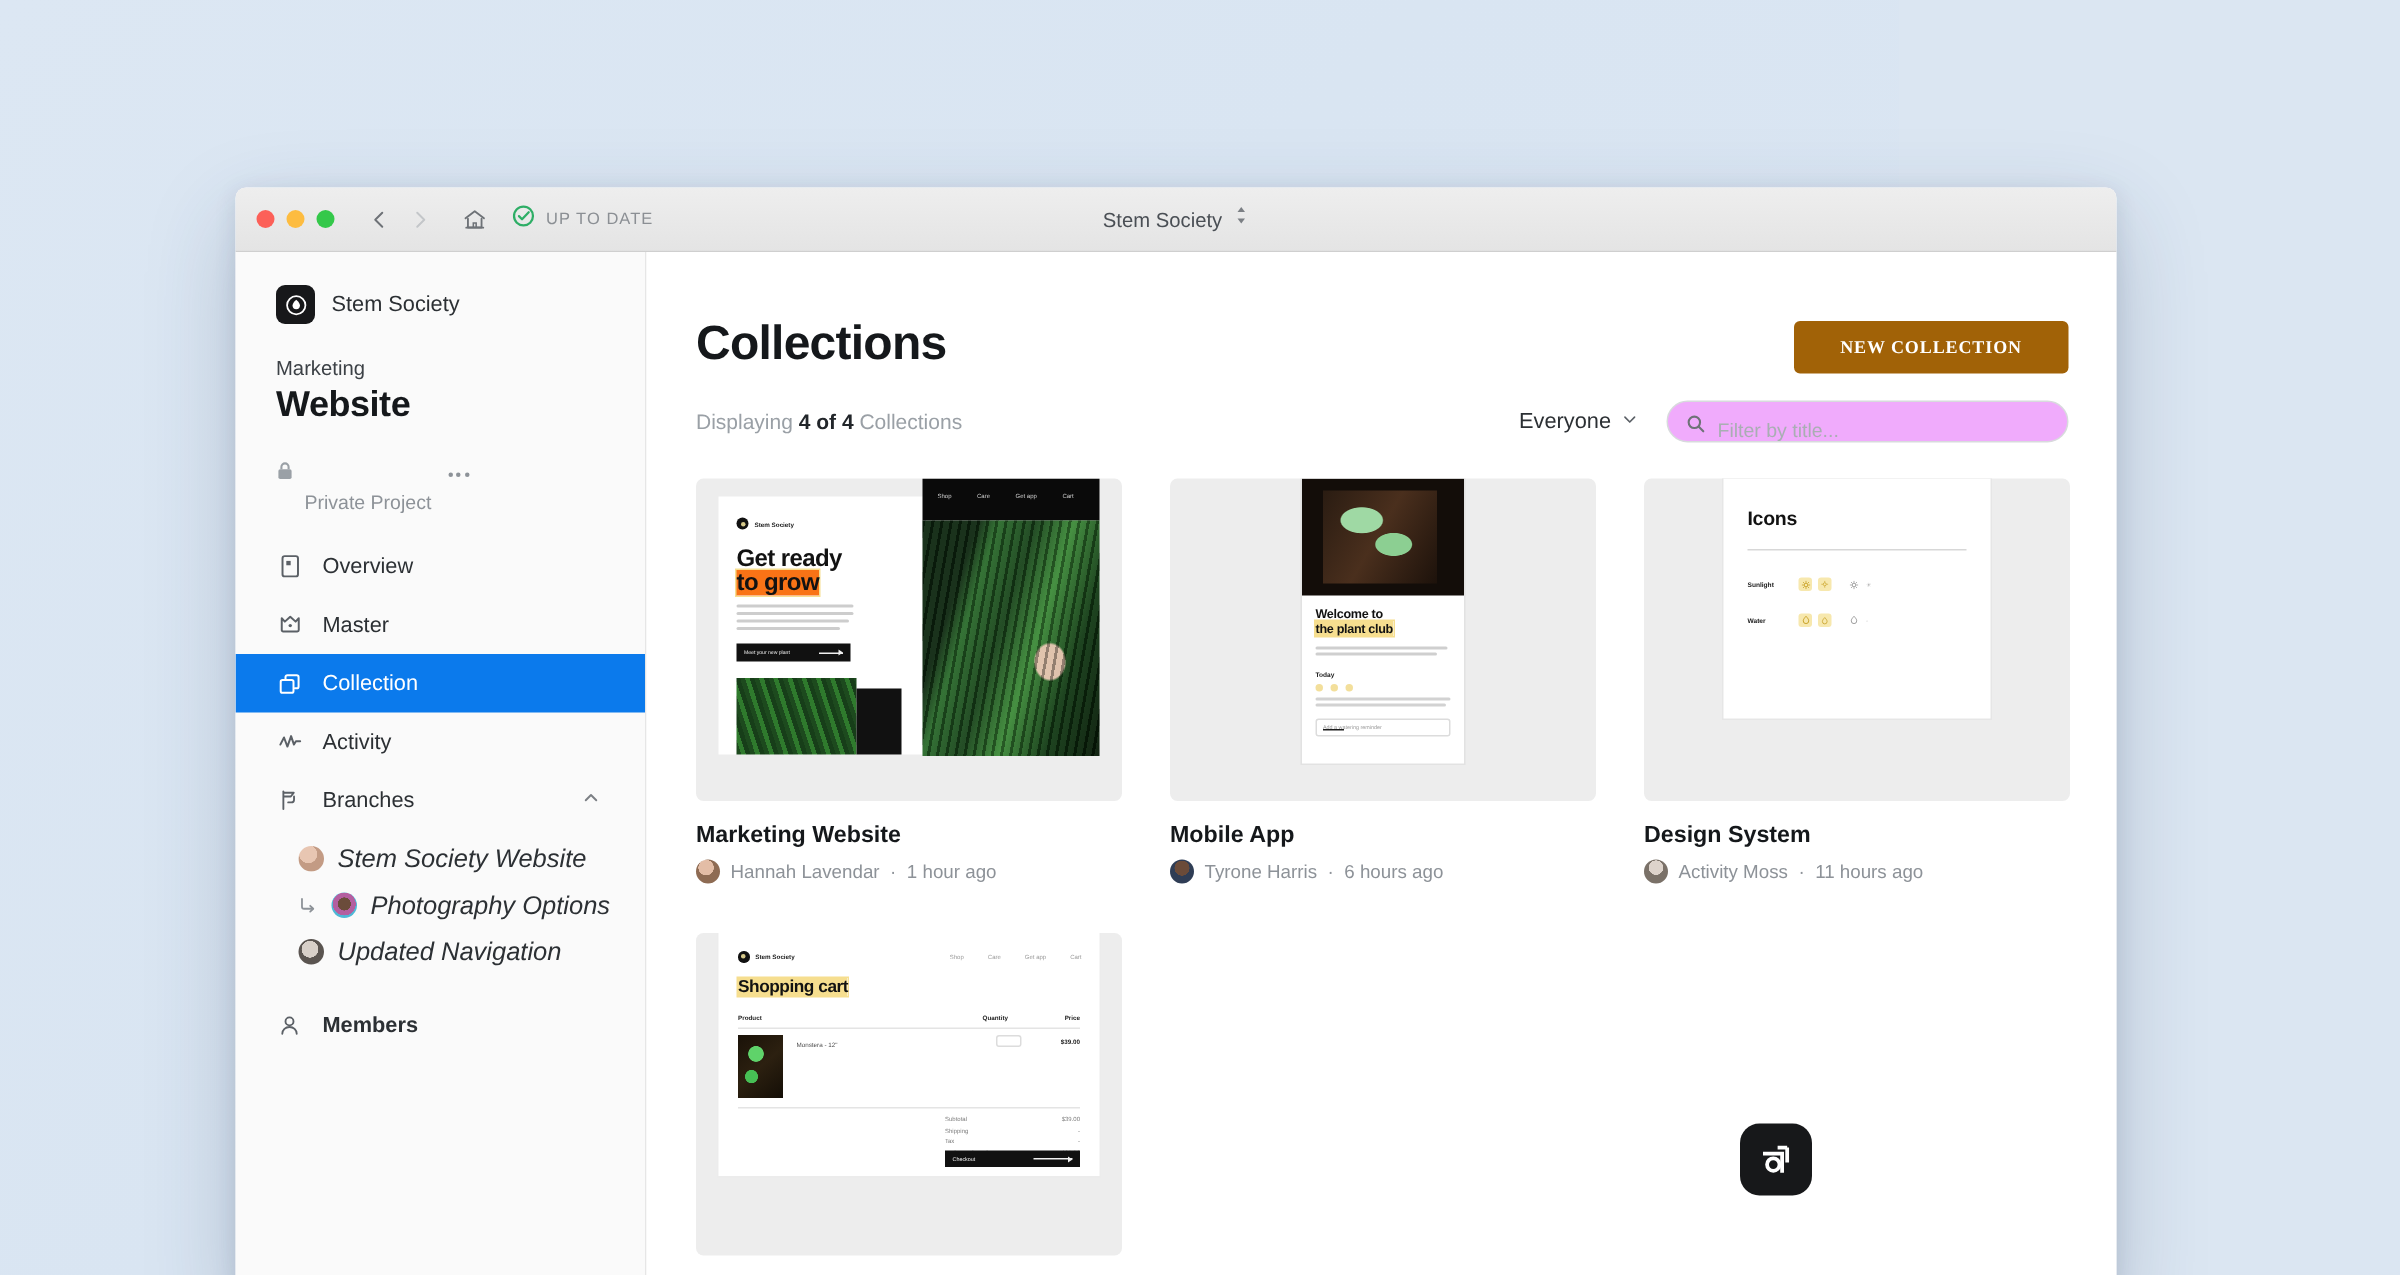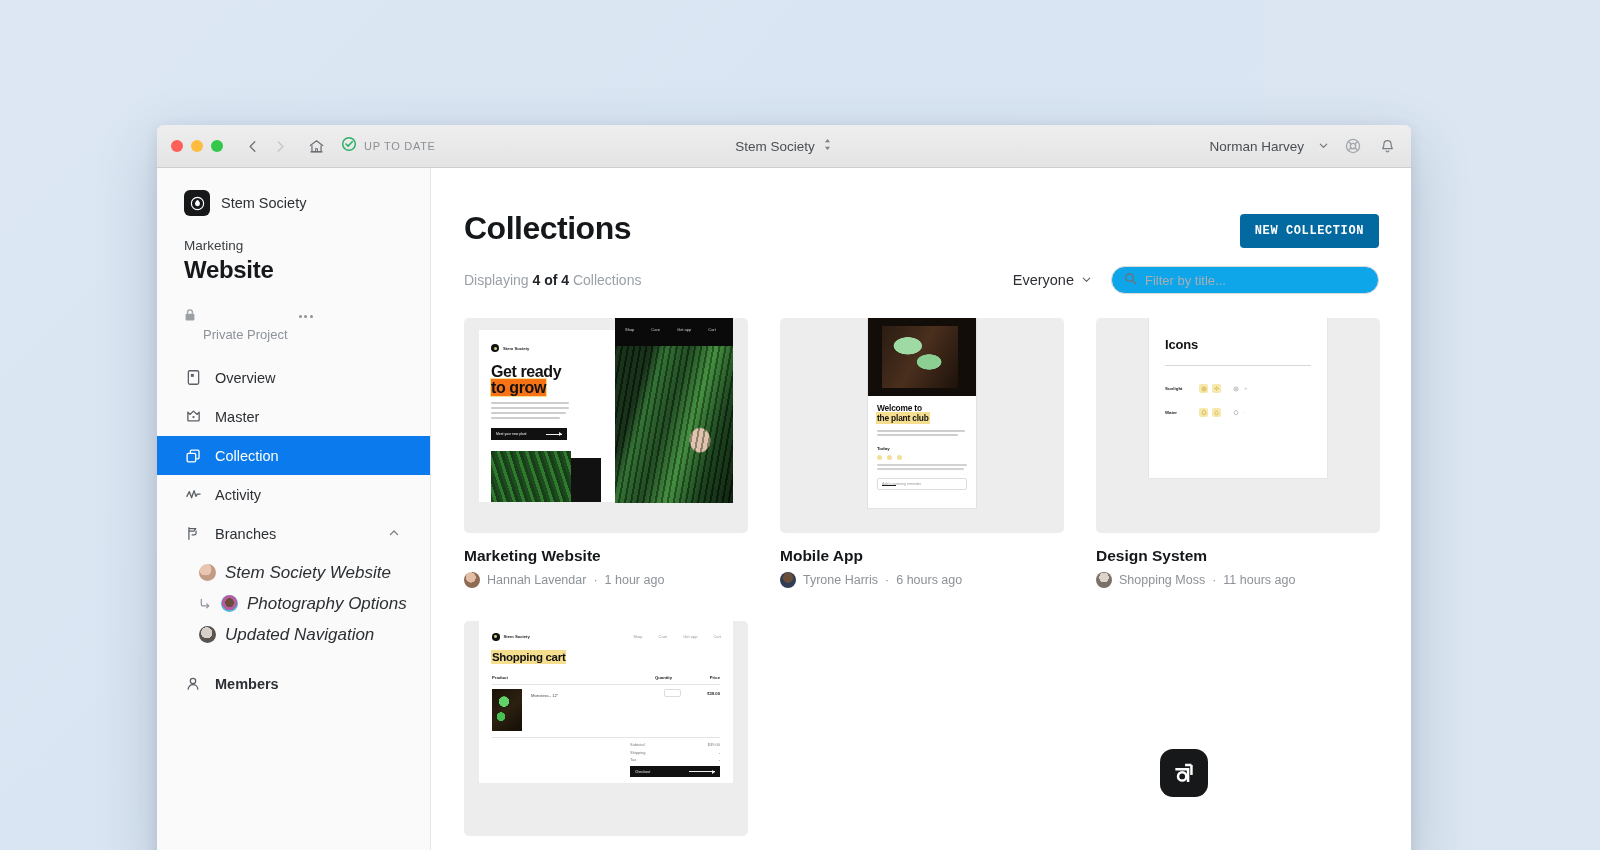--- a/index.html
+++ b/index.html
@@ -118,36 +118,36 @@
   .members-row { margin-top: 14px; }
   .members-row .ni-label { font-weight: 600; }
 
   
   #main { flex: 1; background: #ffffff; padding: 0 0 0 0; position: relative; overflow: hidden; }
   .main-inner { padding: 44px 32px 0 33px; }
 
   .main-head { display: flex; align-items: flex-start; justify-content: space-between; }
   #page-title { font-size: 32px; font-weight: 700; color: #15181b; letter-spacing: -0.5px; line-height: 1; }
   .btn-primary {
-    background: #0369a1; color: #fff; border: none;
-    font-family: Liberation Mono, monospace; font-size: 12px; font-weight: 700; letter-spacing: .6px;
-    padding: 10px 15px; border-radius: 4px; cursor: pointer;
+    background: #a16207; color: #fff; border: none;
+    font-family: Liberation Serif, serif; font-size: 12px; font-weight: 700; letter-spacing: .6px;
+    padding: 10px 31px; border-radius: 4px; cursor: pointer;
     margin-top: 2px;
   }
 
   .subhead { display: flex; align-items: center; justify-content: space-between; margin-top: 18px; }
   .displaying { font-size: 14px; color: #9aa0a6; }
   .displaying b { color: #22262a; font-weight: 700; }
   .filters { display: flex; align-items: center; gap: 19px; }
   .select-everyone { display: flex; align-items: center; gap: 7px; cursor: pointer; }
   .select-everyone .lbl { font-size: 14.5px; color: #2c3034; }
   .searchbox {
     width: 268px; height: 28px; border: 1px solid #d8dadd; border-radius: 14px;
-    display: flex; align-items: center; gap: 8px; padding: 0 12px;
-    background: #0ea5e9;
+    display: flex; align-items: flex-end; gap: 8px; padding: 0 12px;
+    background: #f0abfc;
   }
   .searchbox input {
     border: none; outline: none; font-family: inherit; font-size: 13px;
     color: #2c3034; width: 100%; background: transparent;
   }
   .searchbox input::placeholder { color: #a9aeb3; }
 
   
   .grid {
     display: grid;
@@ -318,41 +318,20 @@
       <div id="win-title">
         <span class="t">Stem Society</span>
         <span>
           <svg width="11" height="15" viewBox="0 0 11 15">
             <path d="M5.5 2 8 5.3H3L5.5 2z" fill="#7b7f84"></path>
             <path d="M5.5 13 3 9.7h5L5.5 13z" fill="#7b7f84"></path>
           </svg>
         </span>
       </div>
 
-      <div class="tb-right">
-        <span class="user-name">Norman Harvey</span>
-        <span>
-          <svg width="11" height="11" viewBox="0 0 12 12">
-              <path d="M2.5 4.5 6 8l3.5-3.5" fill="none" stroke="#6e7277" stroke-width="1.2" stroke-linecap="round" stroke-linejoin="round"></path>
-            </svg>
-        </span>
-        <span class="tb-icon">
-          <svg width="18" height="18" viewBox="0 0 20 20">
-            <circle cx="10" cy="10" r="7.3" fill="none" stroke="#a5a9ad" stroke-width="1.5"></circle>
-            <circle cx="10" cy="10" r="3" fill="none" stroke="#a5a9ad" stroke-width="1.5"></circle>
-            <path d="M4.9 4.9l2.9 2.9M15.1 4.9l-2.9 2.9M4.9 15.1l2.9-2.9M15.1 15.1l-2.9-2.9" stroke="#a5a9ad" stroke-width="1.5" stroke-linecap="round"></path>
-          </svg>
-        </span>
-        <span class="tb-icon">
-          <svg width="17" height="17" viewBox="0 0 20 20">
-            <path d="M10 3c2.5 0 4.2 1.8 4.2 4.2 0 3.4.9 4.6 1.5 5.3H4.3c.6-.7 1.5-1.9 1.5-5.3C5.8 4.8 7.5 3 10 3z" fill="none" stroke="#7b7f84" stroke-width="1.4" stroke-linejoin="round"></path>
-            <path d="M8.4 15.2a1.7 1.7 0 0 0 3.2 0" fill="none" stroke="#7b7f84" stroke-width="1.4" stroke-linecap="round"></path>
-          </svg>
-        </span>
-      </div>
     </div>
 
     <div id="body">
 
       <div id="sidebar">
 
         <div class="org-row">
           <span class="org-logo">
             <svg width="17" height="17" viewBox="0 0 20 20">
               <circle cx="10" cy="10" r="7.2" fill="none" stroke="#ffffff" stroke-width="1.4"></circle>
@@ -639,21 +618,21 @@
                           </svg>
                       </span>
                       <span class="sm">◦</span>
                     </span>
                   </div>
                 </div>
               </div>
               <div class="card-title">Design System</div>
               <div class="card-meta">
                 <span class="avatar-xs axc"></span>
-                <span class="mt">Shopping Moss</span>
+                <span class="mt">Activity Moss</span>
                 <span class="mt">·</span>
                 <span class="mt">11 hours ago</span>
               </div>
             </div>
 
             <div class="card">
               <div class="thumb">
                 <div class="tw4">
                   <div class="logo-row">
                     <span class="logo-sq">

